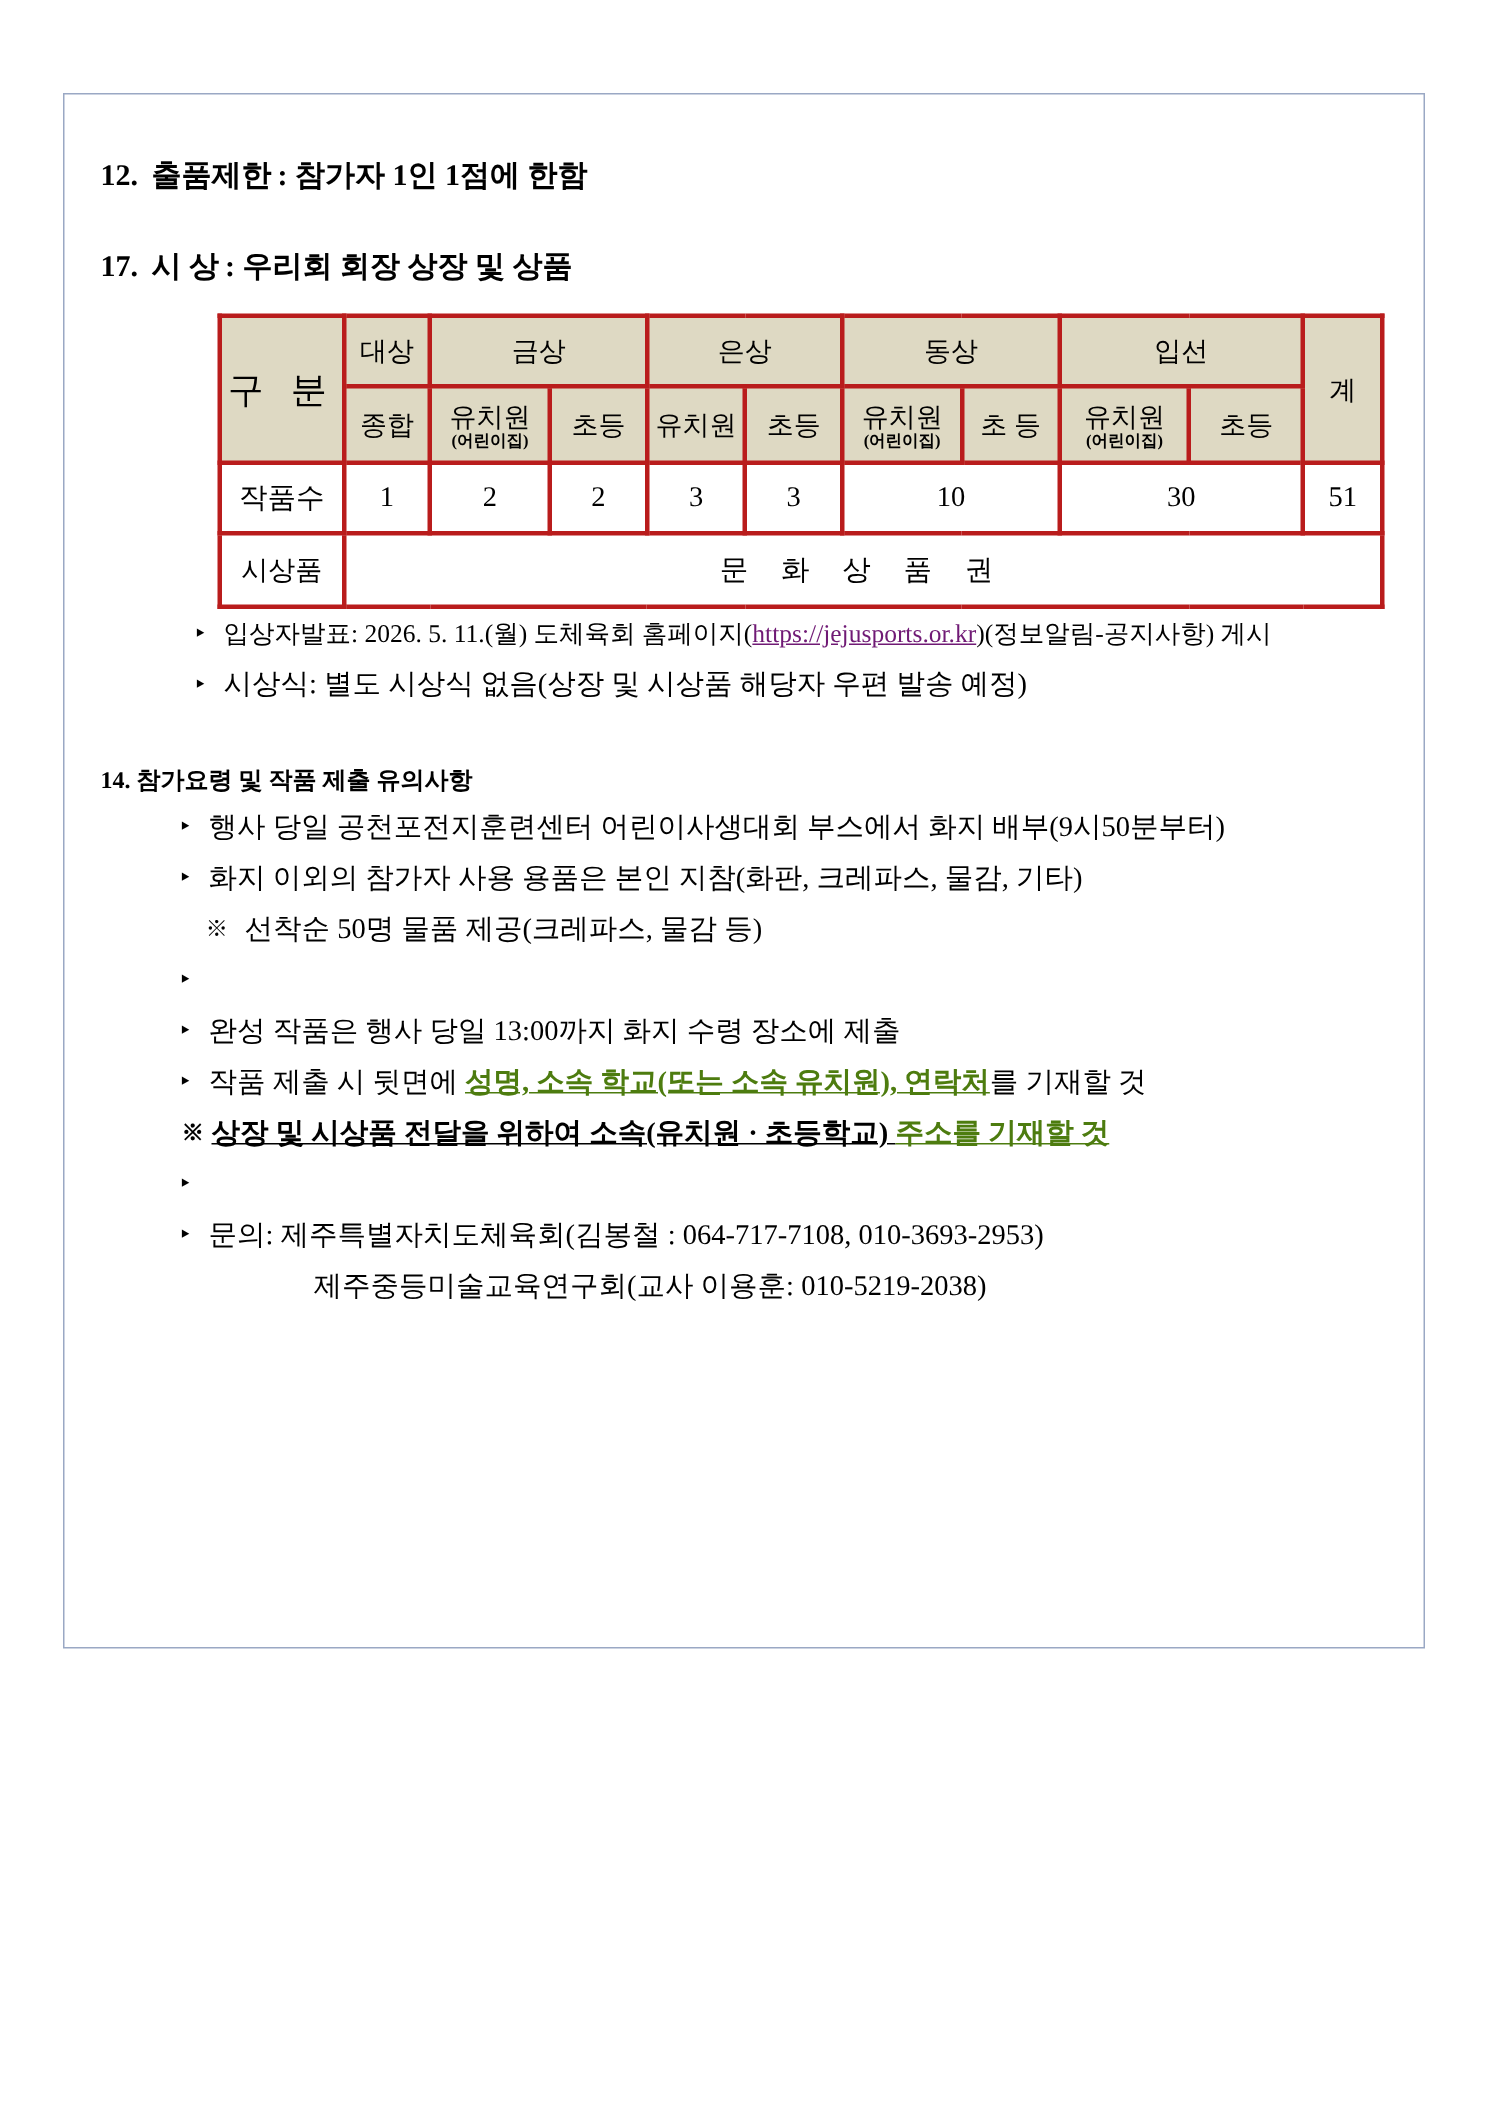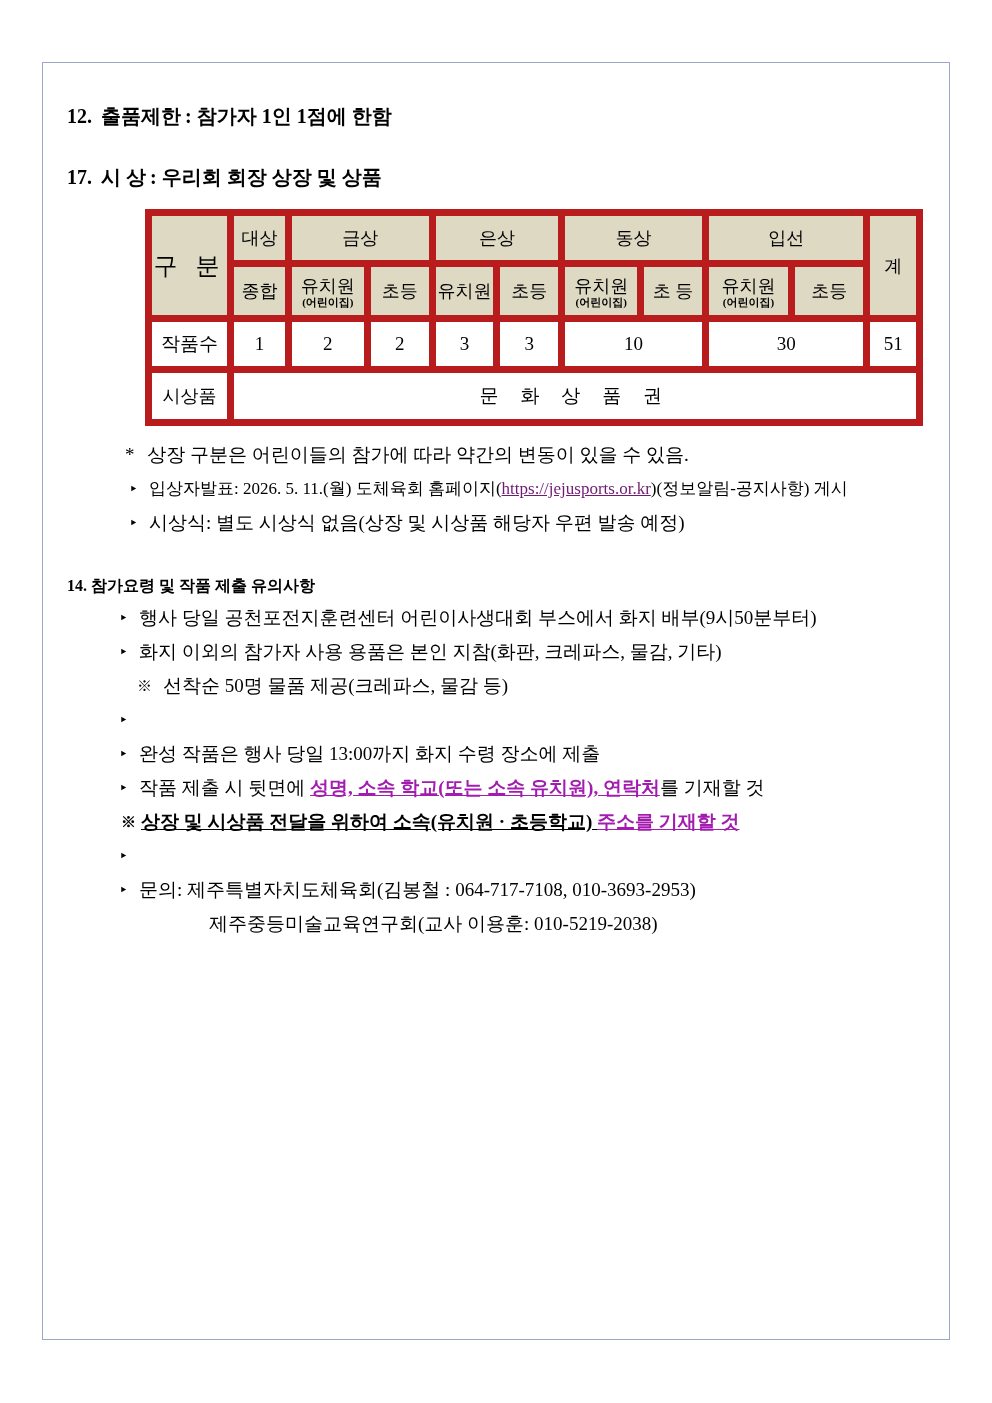--- a/index.html
+++ b/index.html
@@ -12,21 +12,21 @@
     height: 1403px;
     font-family: "Liberation Serif", "DejaVu Serif", serif;
     color: #000000;
     position: relative;
   }
   .page {
     position: absolute;
     left: 42px;
     top: 62px;
     width: 908px;
-    height: 1278px;
+    height: 1037px;
     border: 1px solid #9aa8c4;
     box-sizing: border-box;
     background: #ffffff;
   }
   .content {
     position: absolute;
     left: 24px;
     top: 40px;
     width: 856px;
   }
@@ -56,21 +56,21 @@
   .tbl-wrap {
     margin-top: 18px;
     margin-left: 78px;
   }
   table.award {
     border-collapse: collapse;
     table-layout: fixed;
     font-size: 18px;
   }
   table.award th, table.award td {
-    border: 7px solid #b91c1c;
+    border: 3px solid #b91c1c;
     text-align: center;
     vertical-align: middle;
     padding: 0;
   }
   table.award th {
     background: #ded9c3;
     font-weight: normal;
   }
   .r1 th { height: 44px; }
   .r2 th { height: 48px; }
@@ -129,21 +129,21 @@
   }
   .sec14 .title {
     font-size: 16px;
     font-weight: bold;
     margin-bottom: 4px;
   }
   .sec14 .bullets {
     margin-left: 52px;
   }
   .bold-blue {
-    color: #a21caf;
+    color: #4d7c0f;
     font-weight: bold;
     text-decoration: underline;
   }
   .bold-black-u {
     font-weight: bold;
     text-decoration: underline;
   }
   .bold-black {
     font-weight: bold;
   }
@@ -229,24 +229,20 @@
           <td>51</td>
         </tr>
         <tr class="r4">
           <td>시상품</td>
           <td colspan="10" class="prize-cell">문 화 상 품 권</td>
         </tr>
       </tbody>
         </table>
     </div>
 
-    <div class="star-note">
-      <span>*</span>
-      <span style="margin-left:8px;">상장 구분은 어린이들의 참가에 따라 약간의 변동이 있을 수 있음.</span>
-    </div>
 
     <div class="bullets">
       <div class="bullet small-line">
         <span class="mark">‣</span>
         <span>
           <span>입상자발표: 2026. 5. 11.(월) 도체육회 홈페이지(</span><span class="link">https://jejusports.or.kr</span><span>)(정보알림-공지사항) 게시</span>
         </span>
       </div>
       <div class="bullet">
         <span class="mark">‣</span>

